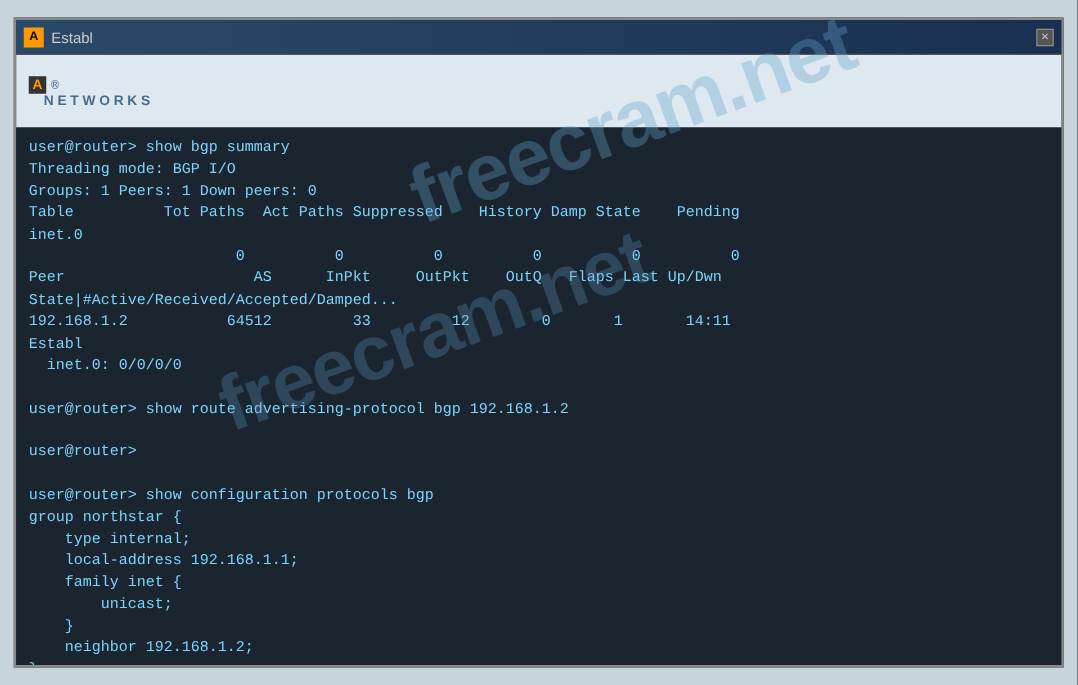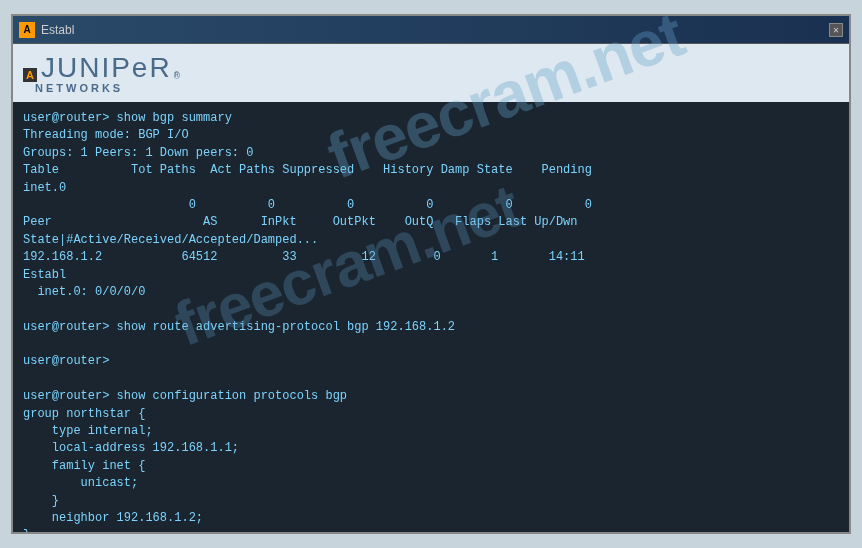--- a/index.html
+++ b/index.html
@@ -186,21 +186,20 @@
       <div class="title-bar-icon">A</div>
       <span class="title-bar-text">Establ</span>
     </div>
     <div class="title-bar-close">✕</div>
   </div>
 
   <div class="juniper-header">
     <div class="juniper-logo">
       <div class="logo-top">
         <span class="logo-j-icon">A</span>
-        <span class="logo-juniper-text">JUNIPeR</span>
           <span class="logo-registered">®</span>
       </div>
       <div class="logo-networks">NETWORKS</div>
     </div>
     <div class="watermark">freecram.net</div>
   </div>
 
   <div class="terminal">
     <div class="watermark-terminal">freecram.net</div>
     <pre id="terminal-pre">user@router&gt; show bgp summary

